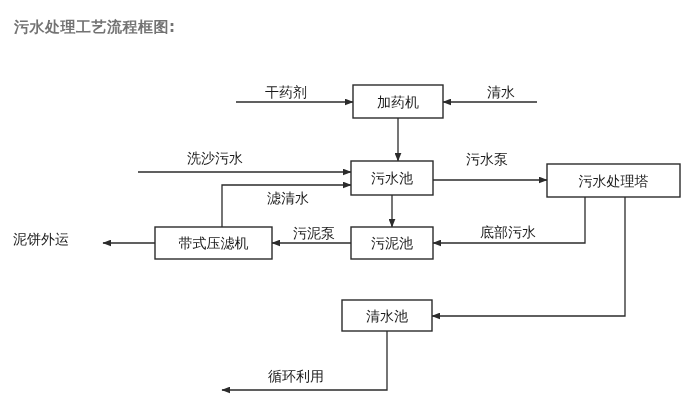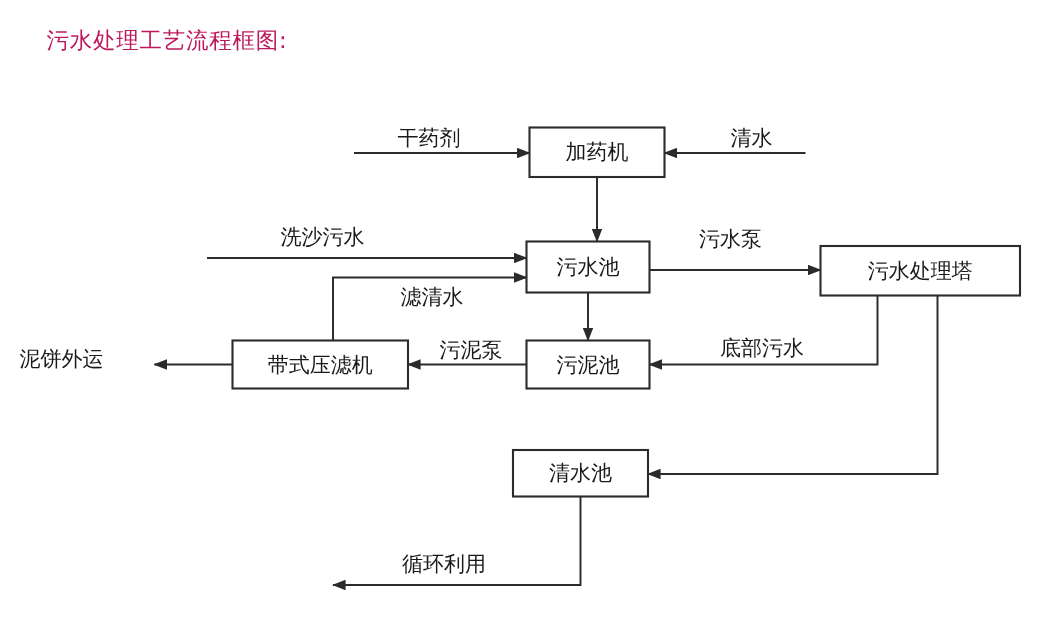--- a/index.html
+++ b/index.html
@@ -13,25 +13,24 @@
     height: 420px;
     background: #ffffff;
     font-family: "DejaVu Sans", "Liberation Sans", sans-serif;
     overflow: hidden;
   }
   #diagram-title {
     position: absolute;
     left: 14px;
     top: 18px;
     font-size: 15px;
-    font-weight: normal;
-    color: #be185d;
+    font-weight: bold;
+    color: #737373;
     letter-spacing: 0.5px;
     white-space: nowrap;
-    margin-left: 17px;
   }
   #flow-svg {
     position: absolute;
     left: 0;
     top: 0;
     width: 700px;
     height: 420px;
   }
   .node-box {
     fill: #ffffff;

